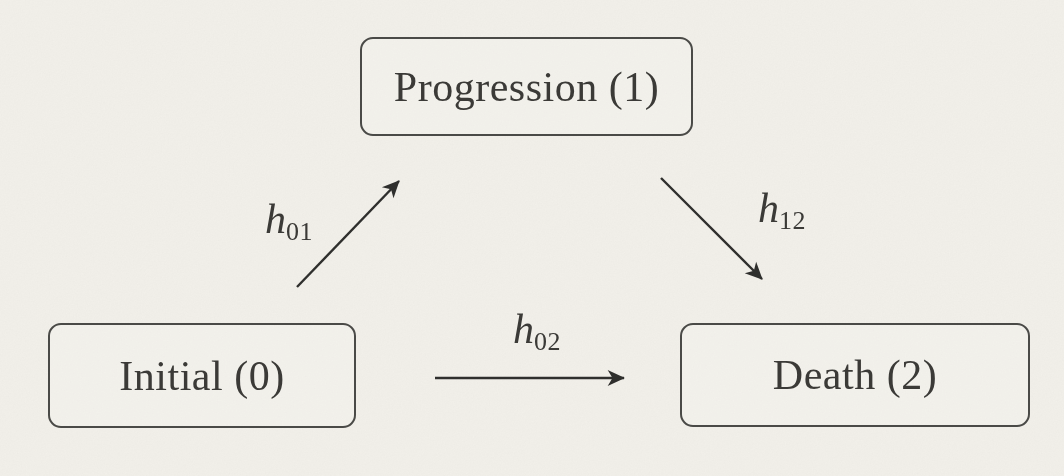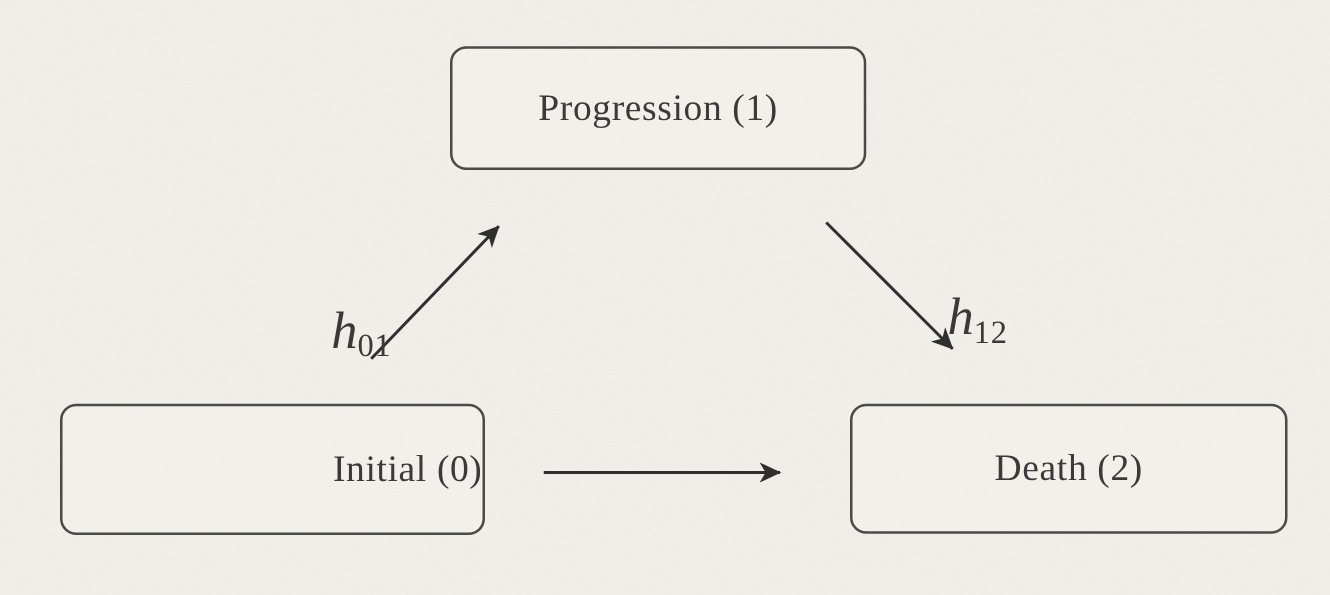--- a/index.html
+++ b/index.html
@@ -30,35 +30,34 @@
     pointer-events: none;
   }
   .node {
     position: absolute;
     box-sizing: border-box;
     border: 2px solid var(--border, #4a4a47);
     border-radius: 13px;
     display: flex;
     align-items: center;
     justify-content: center;
-    font-size: 30px;
+    font-size: 42px;
     color: var(--text, #3b3a37);
     letter-spacing: 0.5px;
     background: rgba(255,255,255,0.12);
   }
   .node-progression { left: 360px; top: 37px;  width: 333px; height: 99px;  }
-  .node-initial     { left: 48px;  top: 323px; width: 340px; height: 105px; justify-content: flex-end; }
+  .node-initial     { left: 48px;  top: 323px; width: 308px; height: 105px; }
   .node-death       { left: 680px; top: 323px; width: 350px; height: 104px; }
   .edge-label {
     position: absolute;
     transform: translate(-50%, -50%);
     color: var(--text, #3b3a37);
     font-size: 42px;
     white-space: nowrap;
-    margin-top: 46px;
   }
   .edge-label .sym {
     font-style: italic;
   }
   .edge-label .subscript {
     font-size: 26px;
     position: relative;
     top: 0.28em;
     letter-spacing: 0.5px;
   }
@@ -99,18 +98,21 @@
   </div>
 
   <div class="node node-death">
     <span>Death (2)</span>
   </div>
 
   <div class="edge-label edge-label-h01">
     <span class="sym">h</span><span class="subscript">01</span>
   </div>
 
+  <div class="edge-label edge-label-h02">
+    <span class="sym">h</span><span class="subscript">02</span>
+  </div>
 
   <div class="edge-label edge-label-h12">
     <span class="sym">h</span><span class="subscript">12</span>
   </div>
 
 </div>
 
 </body></html>

